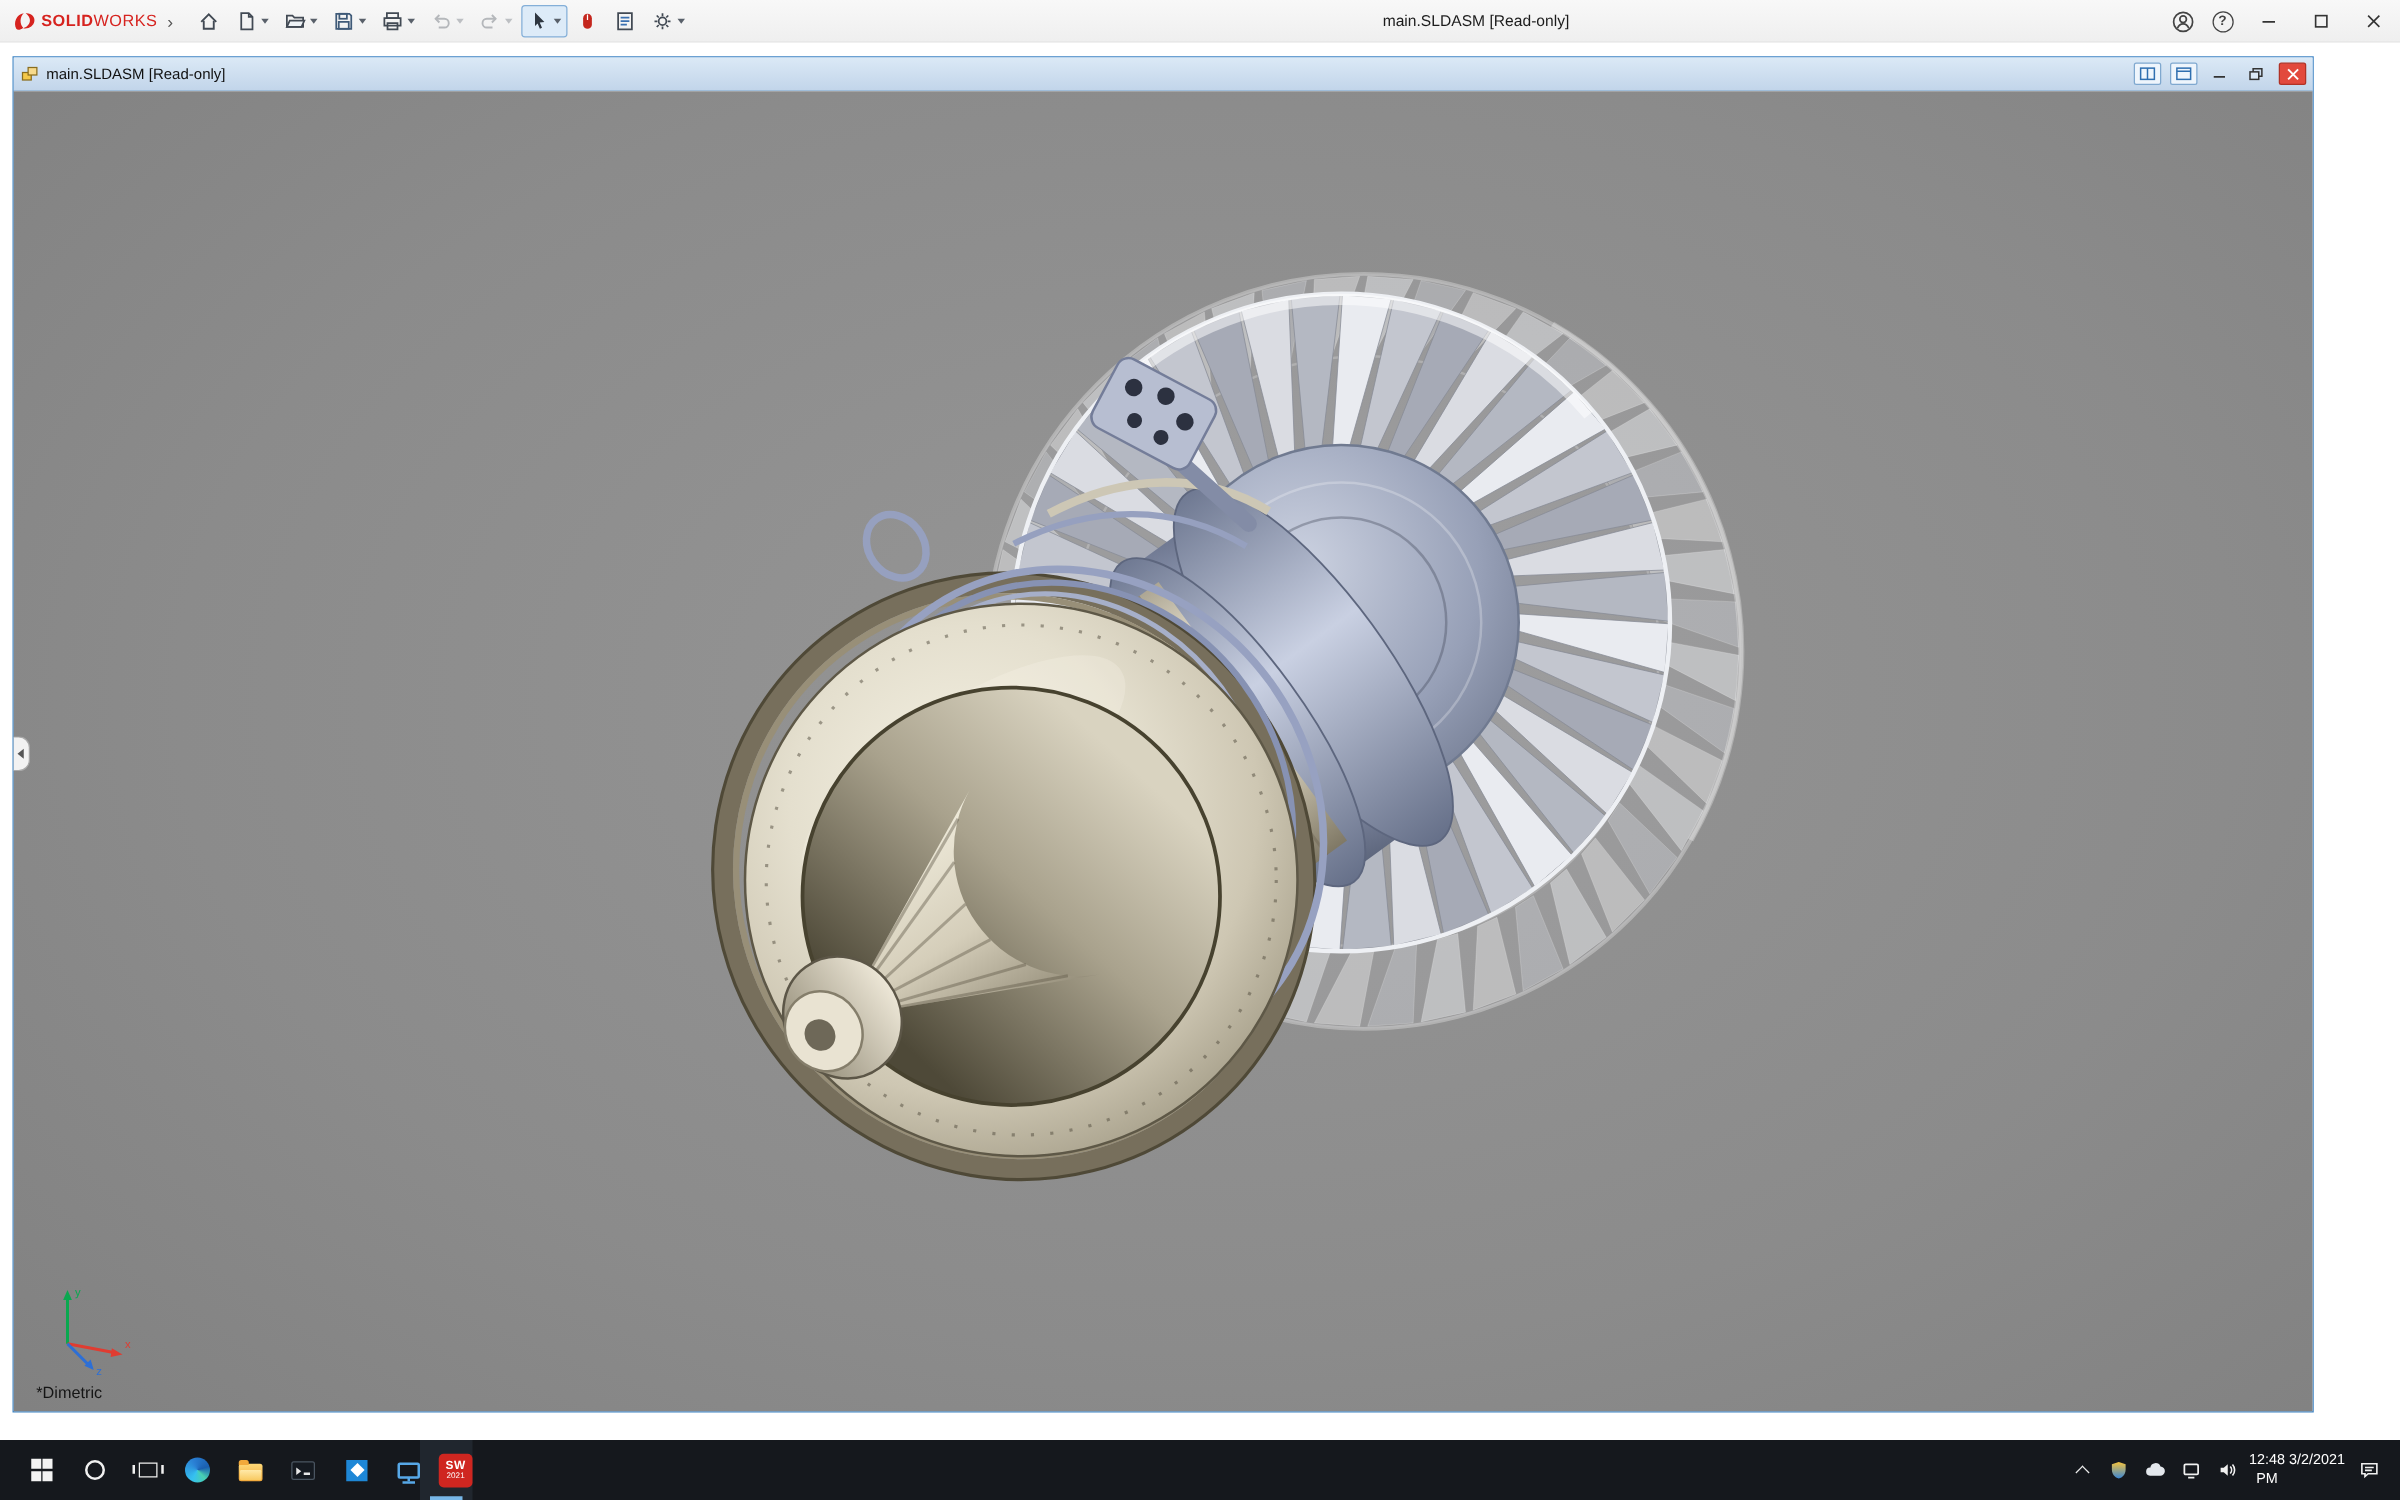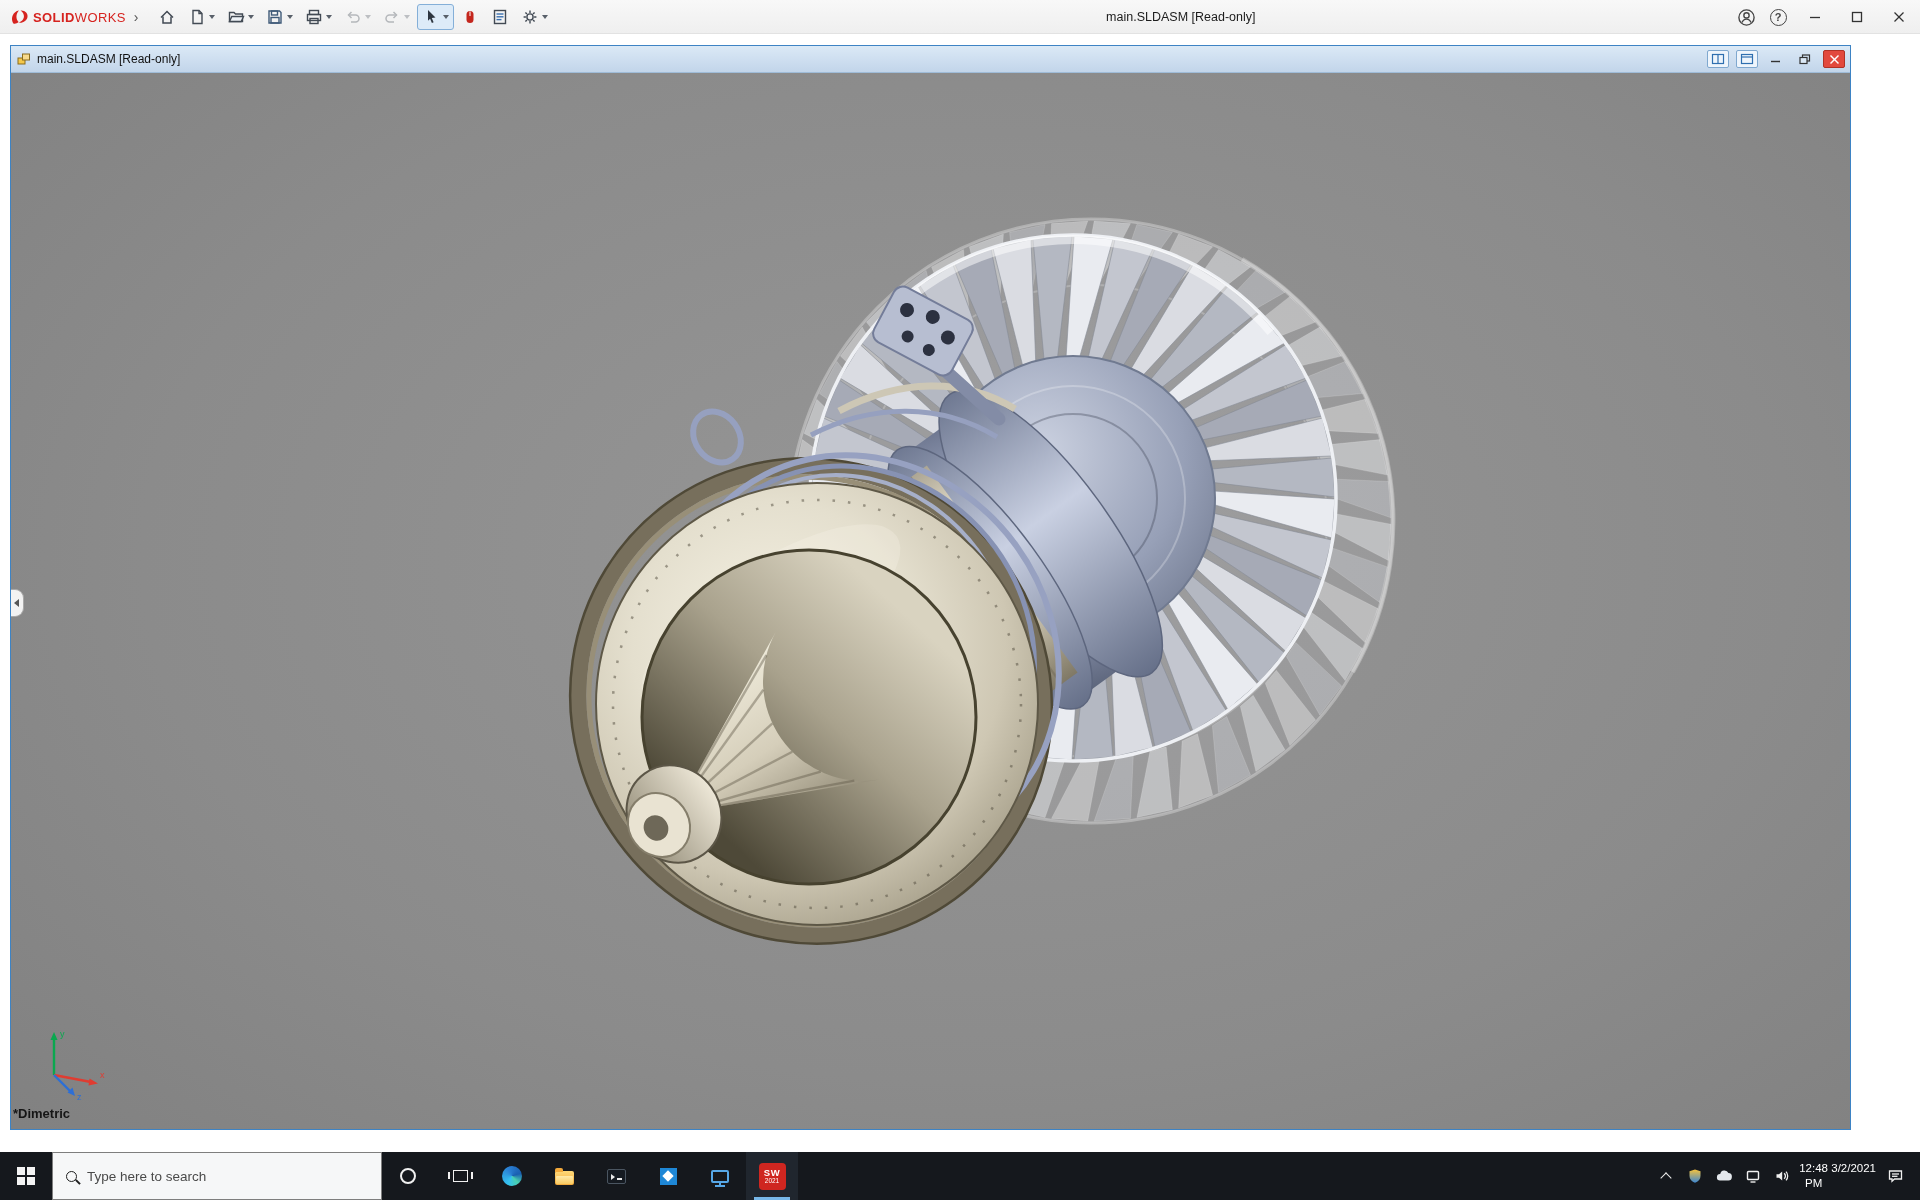--- a/index.html
+++ b/index.html
@@ -32,26 +32,26 @@
   .doc-spacer{flex:1;}
   .doc-btn{width:22px;height:18px;display:flex;align-items:center;justify-content:center;border-radius:2px;border:1px solid transparent;margin-left:2px;}
   .doc-btn.framed{background:#eef5fc;border-color:#7fa8cf;}
   .doc-btn.closebtn{background:#e2493d;border-color:#b03226;}
 
   
   .viewport{position:relative;width:1839px;height:1056px;background:radial-gradient(ellipse 1500px 950px at 52% 46%,#969696 0%,#8b8b8b 55%,#7d7d7d 100%);overflow:hidden;}
   .viewport svg.engine{position:absolute;inset:0;width:100%;height:100%;}
   .pane-tab{position:absolute;left:-1px;top:516px;width:14px;height:28px;background:#f2f2f2;border:1px solid #a8a8a8;border-left:none;border-radius:0 9px 9px 0;display:flex;align-items:center;justify-content:center;}
   .tri-left{width:0;height:0;border-top:4px solid transparent;border-bottom:4px solid transparent;border-right:5px solid #555;}
-  .view-label{position:absolute;left:2px;bottom:8px;font-size:13px;font-weight:bold;color:#151515;}
+  .view-label{position:absolute;left:18px;bottom:8px;font-size:13px;font-weight:normal;color:#151515;}
   .triad{position:absolute;left:26px;bottom:28px;width:78px;height:78px;}
 
   
   .taskbar{position:absolute;left:0;right:0;bottom:0;height:48px;background:#15181d;display:flex;align-items:stretch;z-index:6;color:#fff;}
-  .tb-btn{width:52px;display:flex;align-items:center;justify-content:center;position:relative;flex:0 0 auto;}
+  .tb-btn{width:42px;display:flex;align-items:center;justify-content:flex-end;position:relative;flex:0 0 auto;}
   .tb-btn.active{background:#20262e;}
   .tb-btn.active::after{content:'';position:absolute;left:8px;right:8px;bottom:0;height:3px;background:#77b7e8;}
   .win-logo{display:grid;grid-template-columns:8px 8px;grid-template-rows:8px 8px;gap:1.5px;}
   .win-logo span{background:#f3f3f3;}
   .search-box{width:330px;background:#f6f7f8;border:1px solid #7e7e7e;display:flex;align-items:center;gap:10px;padding-left:13px;flex:0 0 auto;}
   .mag{width:11px;height:11px;border:1.8px solid #1f1f1f;border-radius:50%;position:relative;flex:0 0 auto;}
   .mag::after{content:'';position:absolute;width:6px;height:1.8px;background:#1f1f1f;transform:rotate(45deg);right:-5px;bottom:-2px;}
   .search-text{font-size:13.5px;color:#4a4a4a;}
   .cortana{width:16px;height:16px;border:2px solid #f0f0f0;border-radius:50%;}
   .tview{width:15px;height:12px;border:1.7px solid #f0f0f0;position:relative;}
@@ -506,24 +506,20 @@
 
   <footer class="taskbar">
     <div class="tb-btn">
       <span class="win-logo">
           <span></span>
           <span></span>
           <span></span>
           <span></span>
         </span>
     </div>
-    <div class="search-box">
-      <span class="mag"></span>
-      <span class="search-text">Type here to search</span>
-    </div>
     <div class="tb-btn">
         <span class="cortana"></span>
       </div>
     <div class="tb-btn">
         <span class="tview"></span>
       </div>
     <div class="tb-btn">
         <span class="edge-ball"></span>
       </div>
     <div class="tb-btn">

